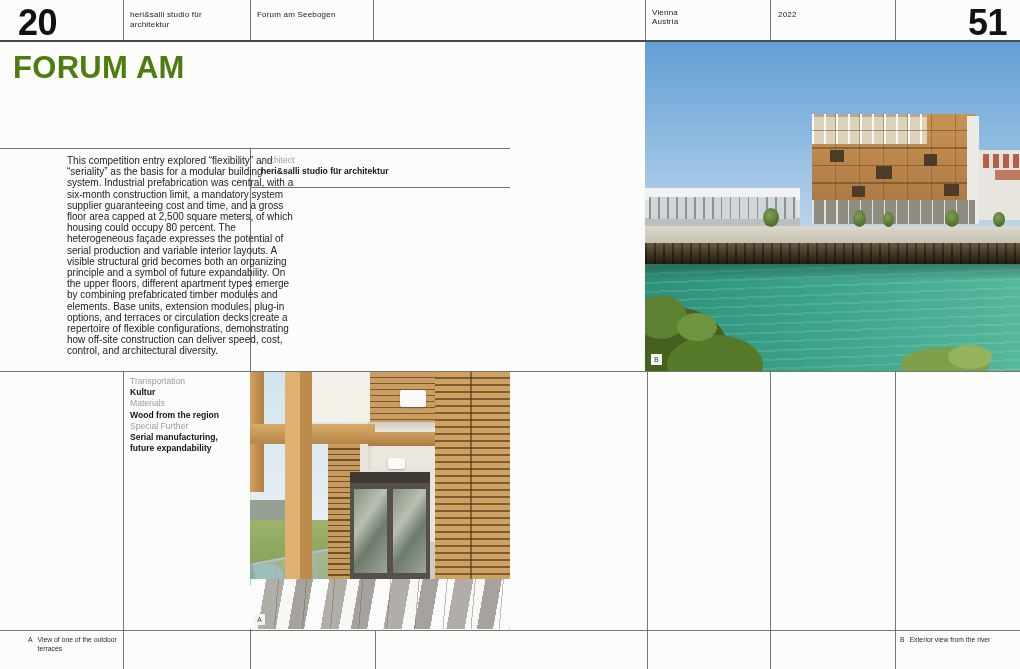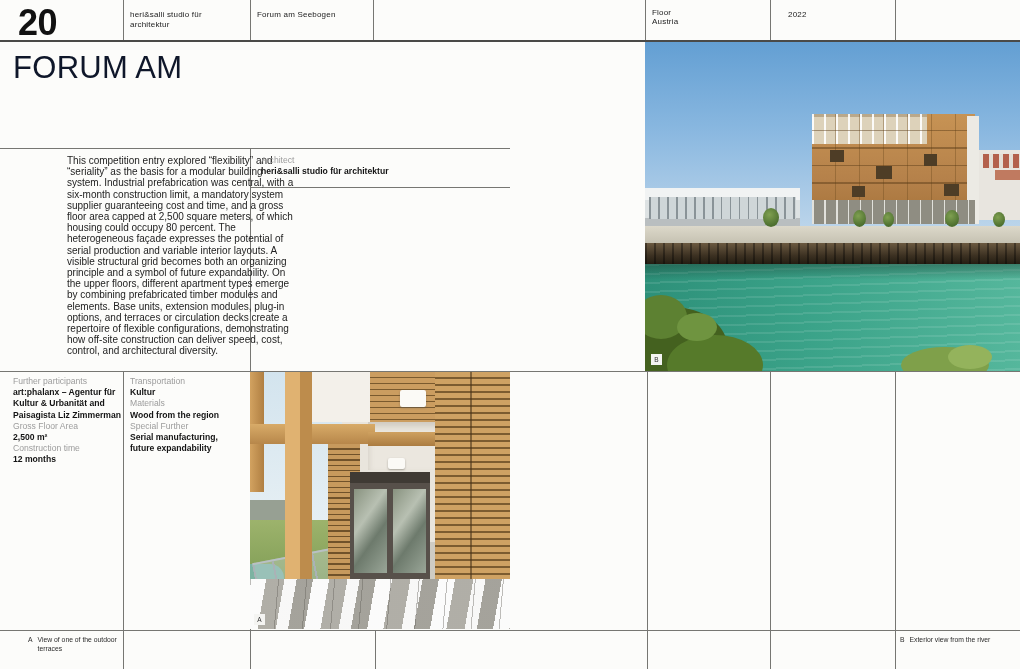--- a/index.html
+++ b/index.html
@@ -9,21 +9,21 @@
   }
   .hline,.vline{position:absolute;background:#767672;}
   .hline{height:1px;}
   .vline{width:1px;}
   .rule-strong{background:#4a4a48;height:2px;}
 
   .pagenum{position:absolute;font-size:36px;font-weight:bold;letter-spacing:-0.5px;color:#111;}
   .meta{position:absolute;font-size:8px;line-height:10px;color:#222;letter-spacing:.2px;}
 
   .title{position:absolute;left:13px;top:50px;font-size:31px;line-height:35px;
-         font-weight:normal;letter-spacing:.3px;color:#0f172a;}
+         font-weight:bold;letter-spacing:.3px;color:#4d7c0f;}
 
   .bodytext{position:absolute;left:21px;top:155px;width:230px;font-size:10px;
             line-height:11.2px;color:#222;margin-left:46px;}
 
   .label{color:#9c9c9c;font-size:8.6px;line-height:11.2px;}
   .value{color:#141414;font-weight:bold;font-size:8.6px;line-height:11.2px;}
   .arch-block{position:absolute;left:261px;top:155px;width:245px;}
   .det-col{position:absolute;top:376px;}
   .det-col1{left:13px;width:110px;}
   .det-col2{left:130px;width:114px;}
@@ -110,23 +110,24 @@
   .pa-light{background:#fbfaf6;box-shadow:0 1px 2px rgba(100,95,85,.5);border-radius:2px;}
 </style>
 </head>
 <body>
 
 <div class="page">
 
   <div class="pagenum" style="left:18px;top:2px;">20</div>
   <div class="meta" style="left:130px;top:10px;width:112px;">heri&amp;salli studio für architektur</div>
   <div class="meta" style="left:257px;top:10px;width:112px;">Forum am Seebogen</div>
-  <div class="meta" style="left:652px;top:8px;">Floor</div>
+  <div class="meta" style="left:652px;top:8px;">Vienna</div>
   <div class="meta" style="left:652px;top:17px;">Austria</div>
-  <div class="meta" style="left:778px;top:10px;margin-left:10px;">2022</div>
+  <div class="meta" style="left:778px;top:10px;">2022</div>
+  <div class="pagenum" style="left:897px;top:2px;width:110px;text-align:right;">51</div>
 
   <div class="vline" style="left:123px;top:0;height:40px;"></div>
   <div class="vline" style="left:250px;top:0;height:40px;"></div>
   <div class="vline" style="left:373px;top:0;height:40px;"></div>
   <div class="vline" style="left:645px;top:0;height:40px;"></div>
   <div class="vline" style="left:770px;top:0;height:40px;"></div>
   <div class="vline" style="left:895px;top:0;height:40px;"></div>
   <div class="hline rule-strong" style="left:0;top:40px;width:1020px;"></div>
 
   <div class="title">
@@ -146,28 +147,20 @@
   <div class="vline" style="left:770px;top:372px;height:297px;"></div>
   <div class="vline" style="left:895px;top:372px;height:297px;"></div>
 
   <div class="bodytext">This competition entry explored “flexibility” and “seriality” as the basis for a modular building system. Industrial prefabrication was central, with a six-month construction limit, a mandatory system supplier guaranteeing cost and time, and a gross floor area capped at 2,500 square meters, of which housing could occupy 80 percent. The heterogeneous façade expresses the potential of serial production and variable interior layouts. A visible structural grid becomes both an organizing principle and a symbol of future expandability. On the upper floors, different apartment types emerge by combining prefabricated timber modules and elements. Base units, extension modules, plug-in options, and terraces or circulation decks create a repertoire of flexible configurations, demonstrating how off-site construction can deliver speed, cost, control, and architectural diversity.</div>
 
   <div class="arch-block">
     <div class="label">Architect</div>
     <div class="value">heri&amp;salli studio für architektur</div>
   </div>
 
-  <div class="det-col det-col1">
-    <div class="label">Further participants</div>
-    <div class="value">art:phalanx – Agentur für Kultur &amp; Urbanität and Paisagista Liz Zimmerman</div>
-    <div class="label">Gross Floor Area</div>
-    <div class="value">2,500 m²</div>
-    <div class="label">Construction time</div>
-    <div class="value">12 months</div>
-  </div>
   <div class="det-col det-col2">
     <div class="label">Transportation</div>
     <div class="value">Kultur</div>
     <div class="label">Materials</div>
     <div class="value">Wood from the region</div>
     <div class="label">Special Further</div>
     <div class="value">Serial manufacturing, future expandability</div>
   </div>
 
   <div class="photo pb">

